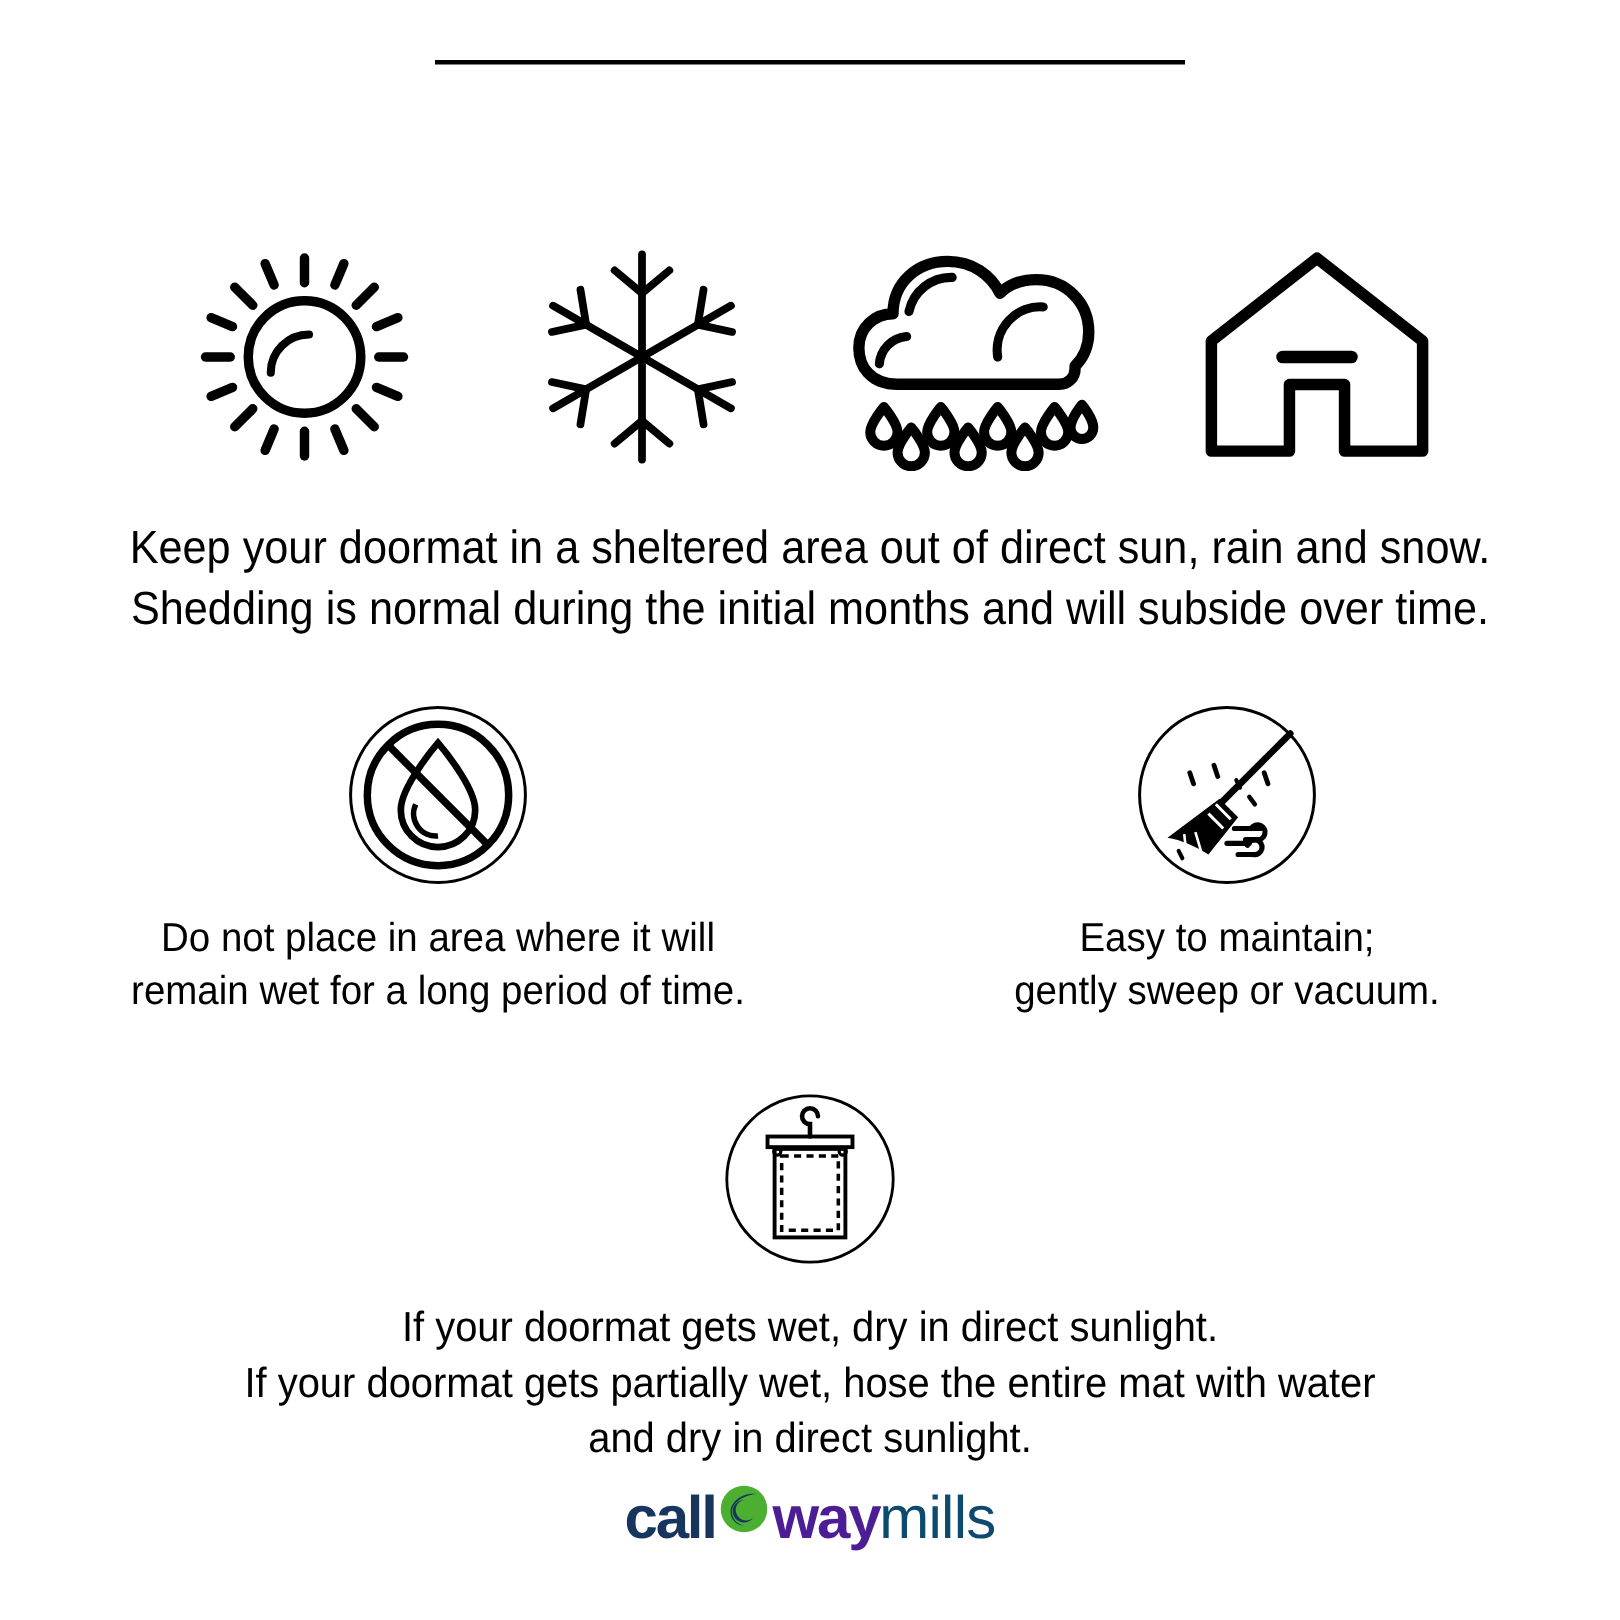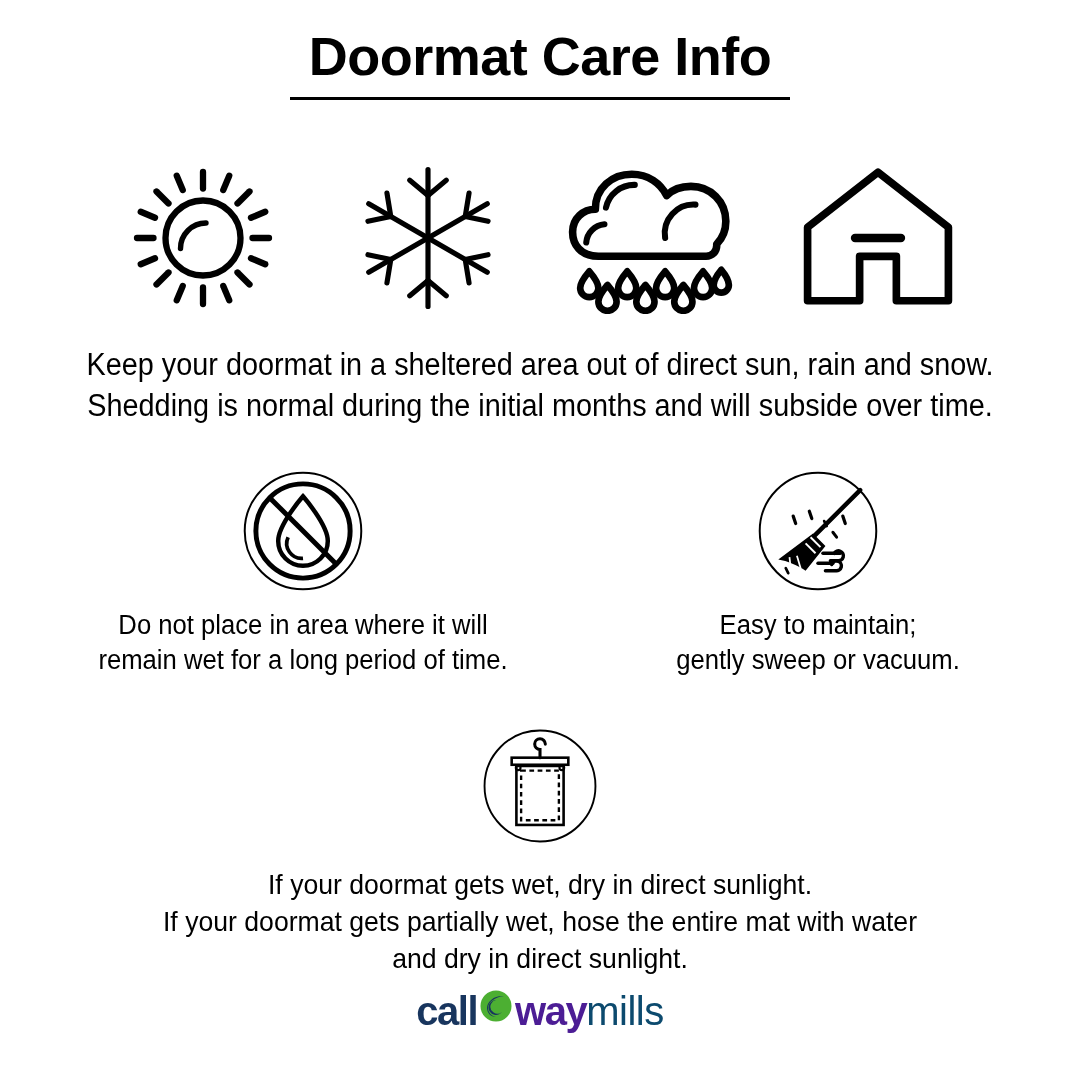--- a/index.html
+++ b/index.html
@@ -86,21 +86,21 @@
     left: 0;
     width: 1080px;
     height: 200px;
   }
   .col {
     position: absolute;
     top: 0;
     width: 460px;
     text-align: center;
   }
-  .col.left  { left: 73px; }
+  .col.left  { left: 62px; }
   .col.right { left: 588px; }
   .col .circ-icon {
     height: 125px;
     display: flex;
     align-items: center;
     justify-content: center;
   }
   .cap {
     margin-top: 13px;
     font-size: 27px;
@@ -160,21 +160,20 @@
     top: 1px;
     margin: 0 -1px;
   }
 </style>
 </head>
 <body>
 
 <div id="page">
 
   <div class="title-block">
-    <h1 class="page-title">Doormat Care Info</h1>
     <div class="title-rule"></div>
   </div>
 
   <div class="weather-row">
 
     <div class="weather-cell">
       <span>
         <svg width="150" height="150" viewBox="0 0 100 100" fill="none" stroke="#000" stroke-width="4.2" stroke-linecap="round">
           <circle cx="50" cy="50" r="25"></circle>
           <path d="M35 57 A17 17 0 0 1 52 40" stroke-width="3.6"></path>

